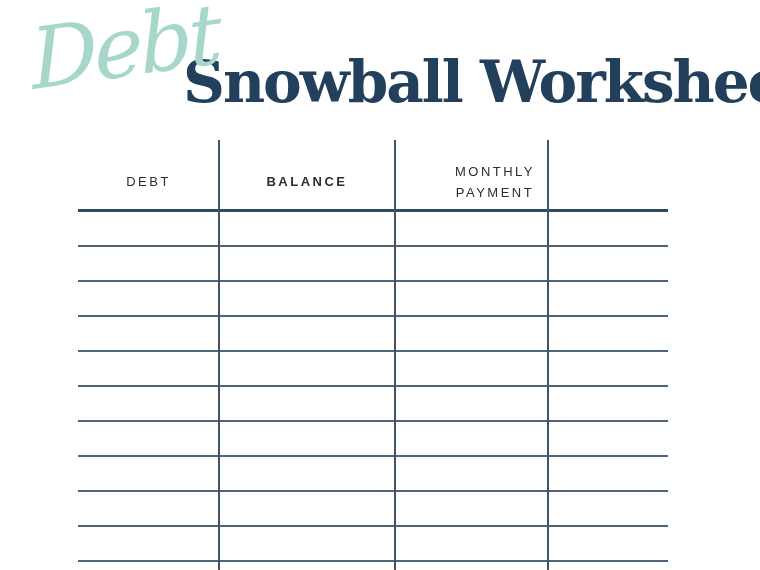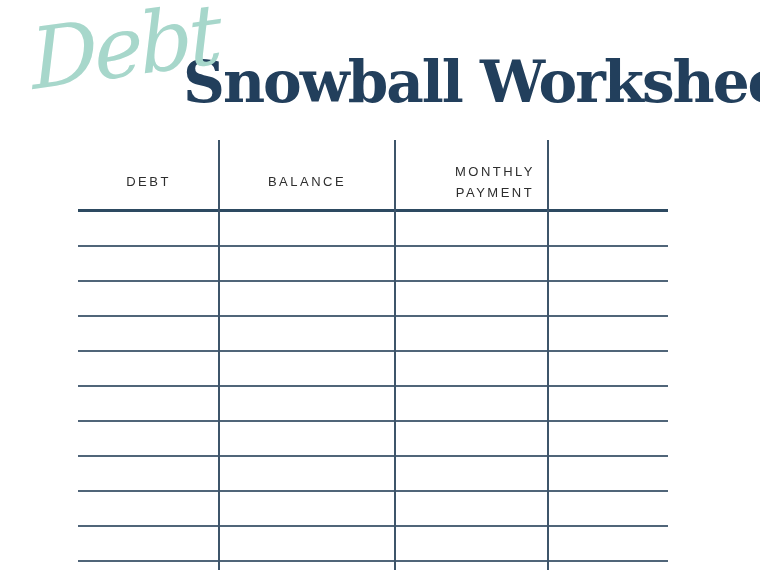--- a/index.html
+++ b/index.html
@@ -63,21 +63,21 @@
     display:flex; align-items:center; justify-content:center;
     text-align:center;
     padding-top:16px;
     box-sizing:border-box;
     font-size:13px;
     letter-spacing:2.5px;
     line-height:1.6;
     color:#2e2e2e;
   }
   .c1 { width:141px; }
-  .c2 { width:176px; }
+  .c2 { width:176px;font-weight:bold; }
   .c3 { width:153px;padding-left:47px; }
   .c4 { width:120px; }
 
   .rows { width:100%; }
   .trow {
     display:flex;
     height:33px;
     border-bottom:2px solid #506579;
   }
   .trow .cell { height:100%; }

